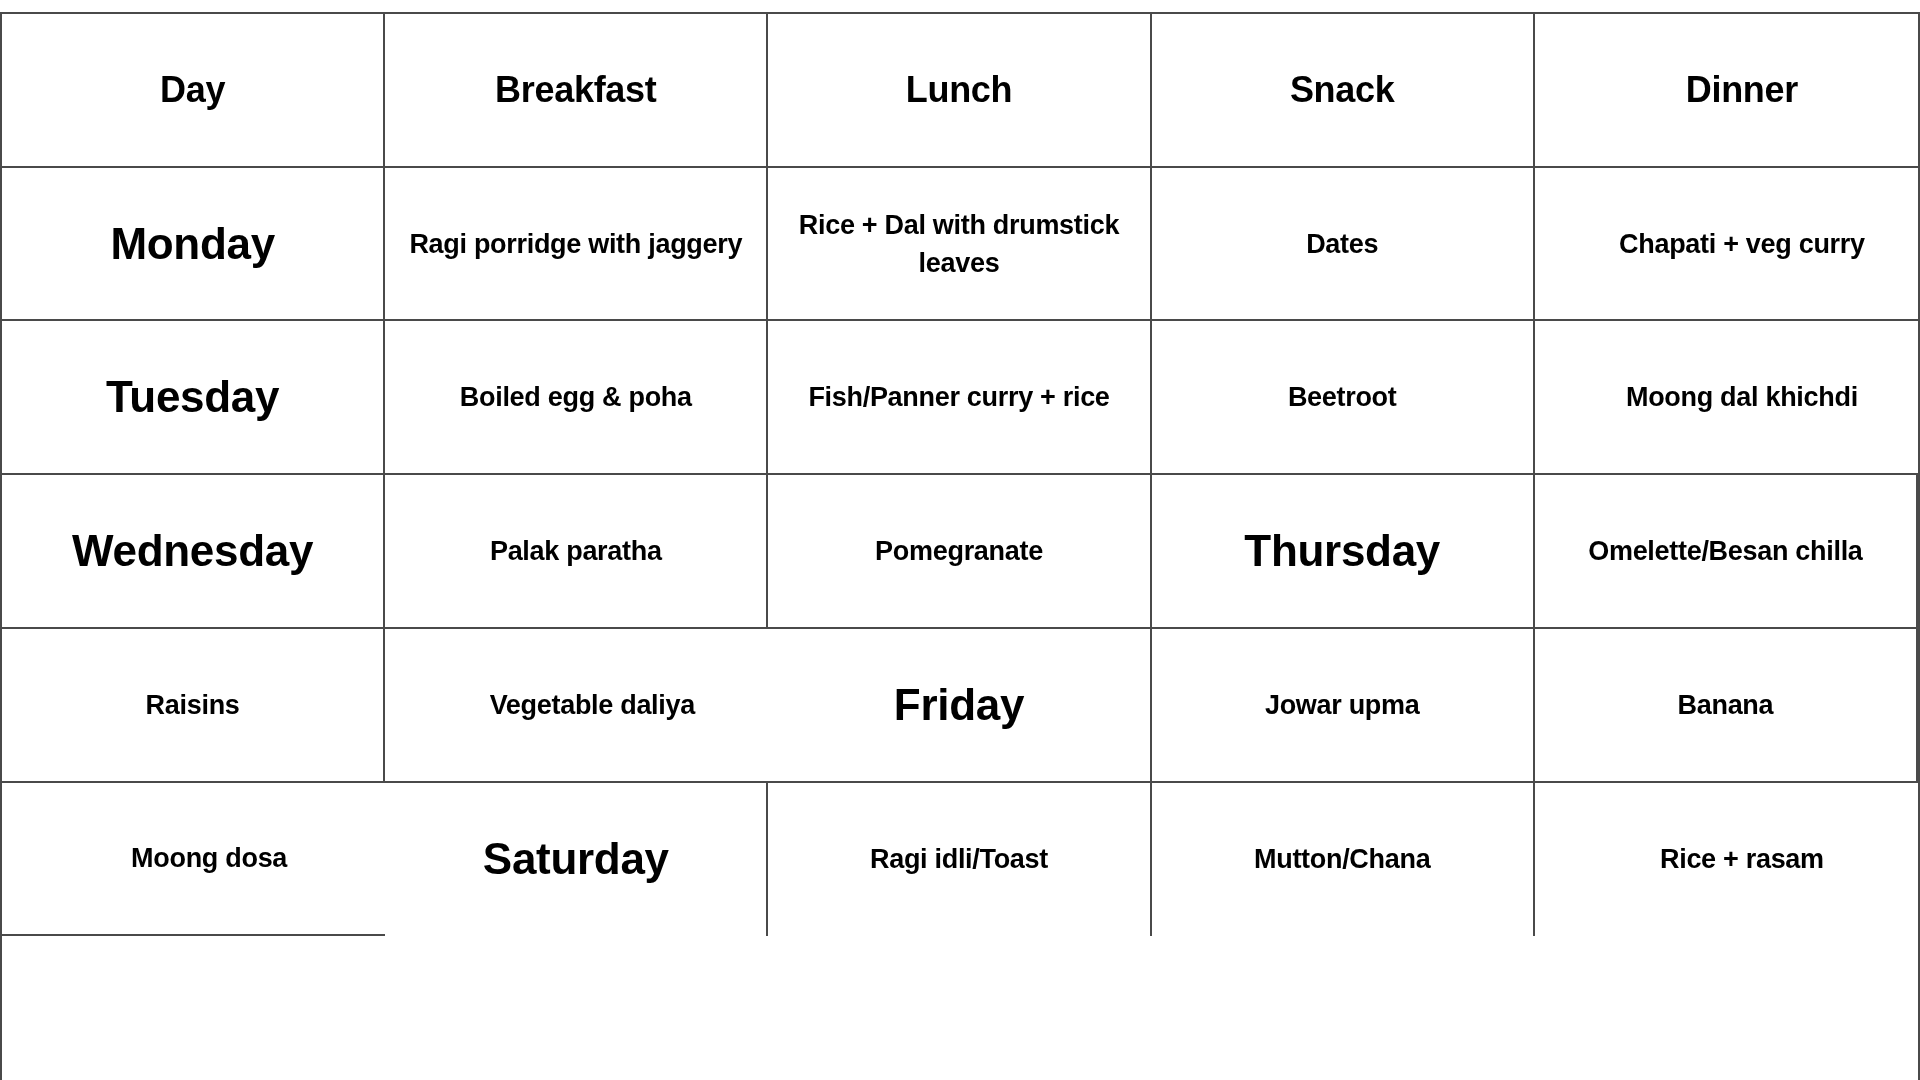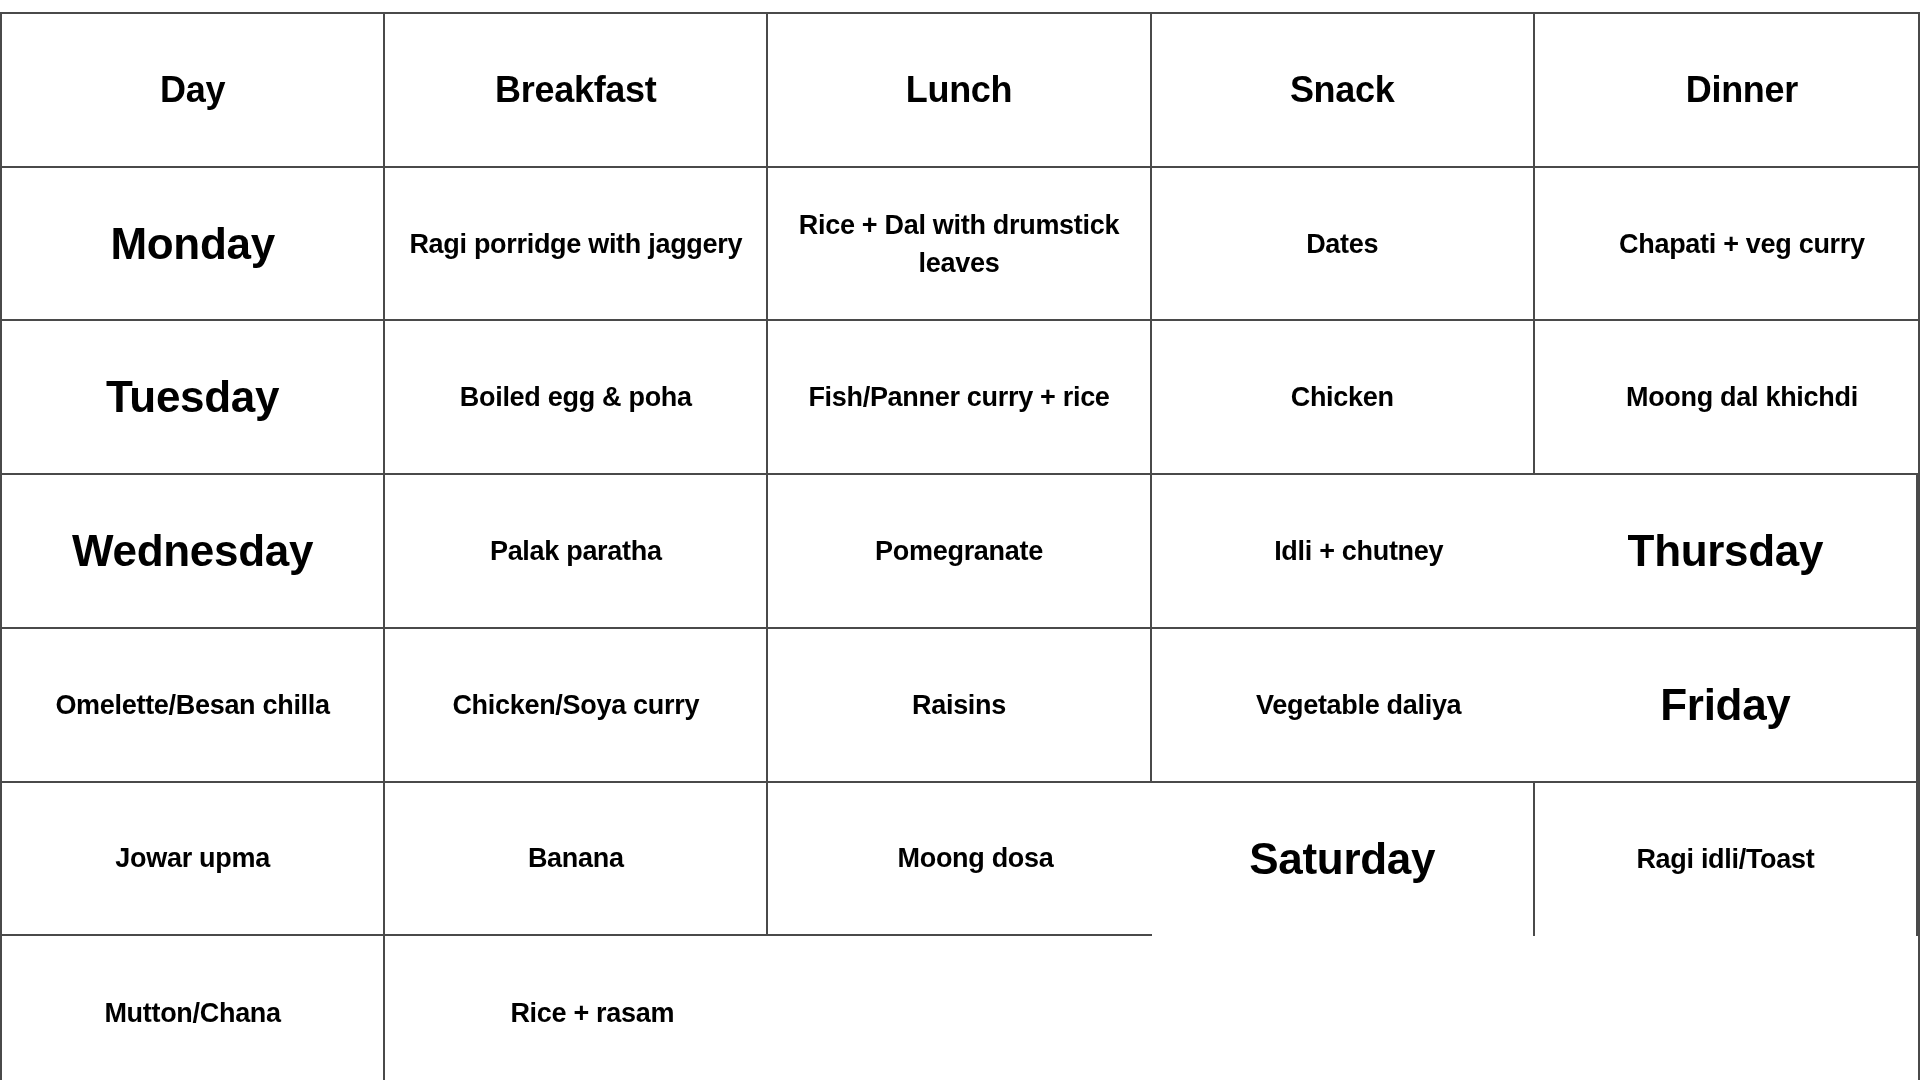--- a/index.html
+++ b/index.html
@@ -45,31 +45,29 @@
 
   <div class="cell day">Monday</div>
   <div class="cell">Ragi porridge with jaggery</div>
   <div class="cell">Rice + Dal with drumstick leaves</div>
   <div class="cell">Dates</div>
   <div class="cell last-col">Chapati + veg curry</div>
 
   <div class="cell day">Tuesday</div>
   <div class="cell">Boiled egg &amp; poha</div>
   <div class="cell">Fish/Panner curry + rice</div>
-  <div class="cell">Chicken</div>
+  <div class="cell">Beetroot</div>
   <div class="cell last-col">Moong dal khichdi</div>
 
   <div class="cell day">Wednesday</div>
   <div class="cell">Palak paratha</div>
   <div class="cell">Pomegranate</div>
-  <div class="cell last-col">Idli + chutney</div>
 
   <div class="cell day">Thursday</div>
   <div class="cell">Omelette/Besan chilla</div>
-  <div class="cell">Chicken/Soya curry</div>
   <div class="cell">Raisins</div>
   <div class="cell last-col">Vegetable daliya</div>
 
   <div class="cell day">Friday</div>
   <div class="cell">Jowar upma</div>
   <div class="cell">Banana</div>
   <div class="cell last-col">Moong dosa</div>
 
   <div class="cell day last-row">Saturday</div>
   <div class="cell last-row">Ragi idli/Toast</div>

